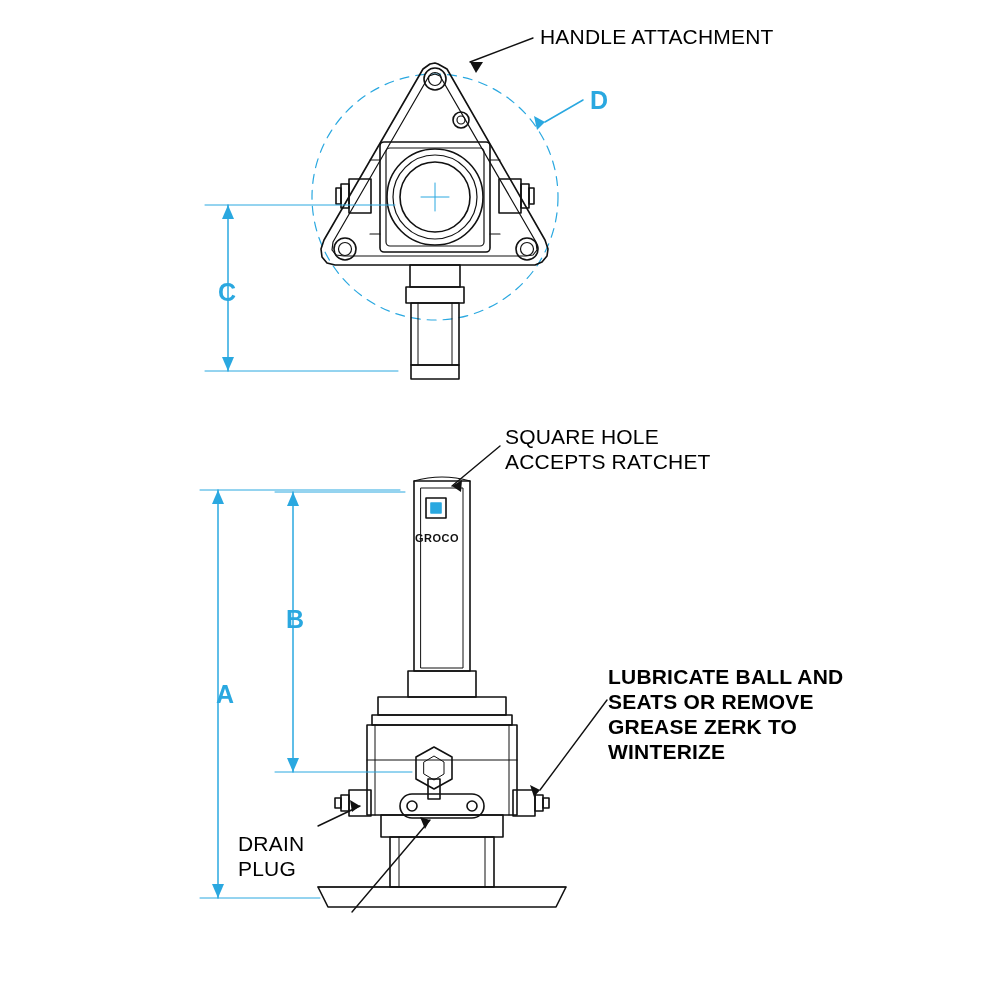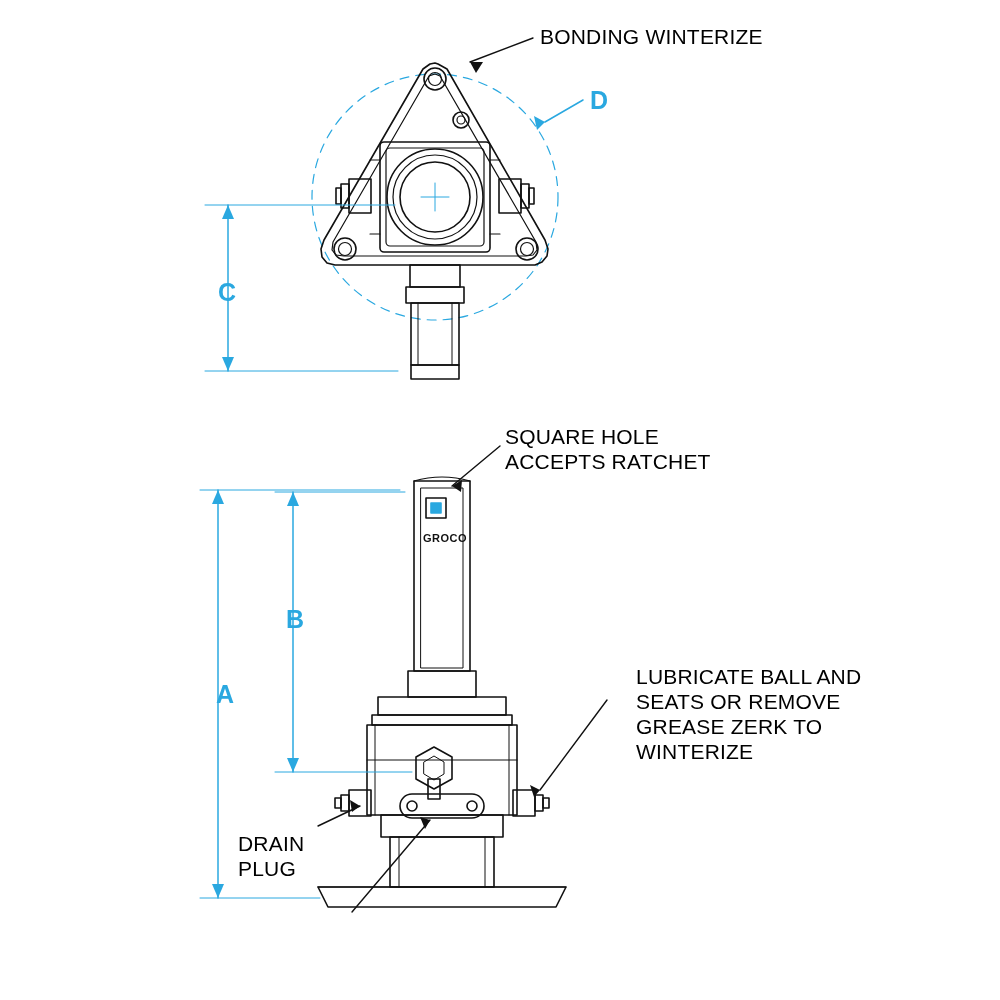--- a/index.html
+++ b/index.html
@@ -38,21 +38,20 @@
     font-weight: bold;
     font-family: "Liberation Sans", sans-serif;
   }
   .brand-label {
     position: absolute;
     color: #111111;
     font-size: 11px;
     font-weight: bold;
     letter-spacing: 0.5px;
     font-family: "Liberation Sans", sans-serif;
-    padding-left: 8px;
   }
 </style>
 </head>
 <body>
 
 <div id="sheet">
 
   <svg width="1000" height="1000" viewBox="0 0 1000 1000">
     <g fill="none" stroke="#111111" stroke-width="1.6" stroke-linejoin="round" stroke-linecap="round">
 
@@ -184,26 +183,26 @@
         <polygon points="228,371 222,357 234,357"></polygon>
         <polygon points="293,492 287,506 299,506"></polygon>
         <polygon points="293,772 287,758 299,758"></polygon>
         <polygon points="218,490 212,504 224,504"></polygon>
         <polygon points="218,898 212,884 224,884"></polygon>
       </g>
 
     </g>
   </svg>
 
-  <div class="callout-text" style="left:540px; top:24px;">BONDING WINTERIZE</div>
+  <div class="callout-text" style="left:540px; top:24px;">HANDLE ATTACHMENT</div>
 
   <div class="callout-text" style="left:505px; top:424px;">SQUARE HOLE
 ACCEPTS RATCHET</div>
 
-  <div class="callout-text" style="left:636px; top:664px;">LUBRICATE BALL AND
+  <div class="callout-text" style="left:608px; top:664px;font-weight:bold;">LUBRICATE BALL AND
 SEATS OR REMOVE
 GREASE ZERK TO
 WINTERIZE</div>
 
   <div class="callout-text" style="left:238px; top:815px;margin-top:16px;">DRAIN
 PLUG</div>
 
 
   <div class="dim-letter" style="left:216px; top:680px;">A</div>
 

